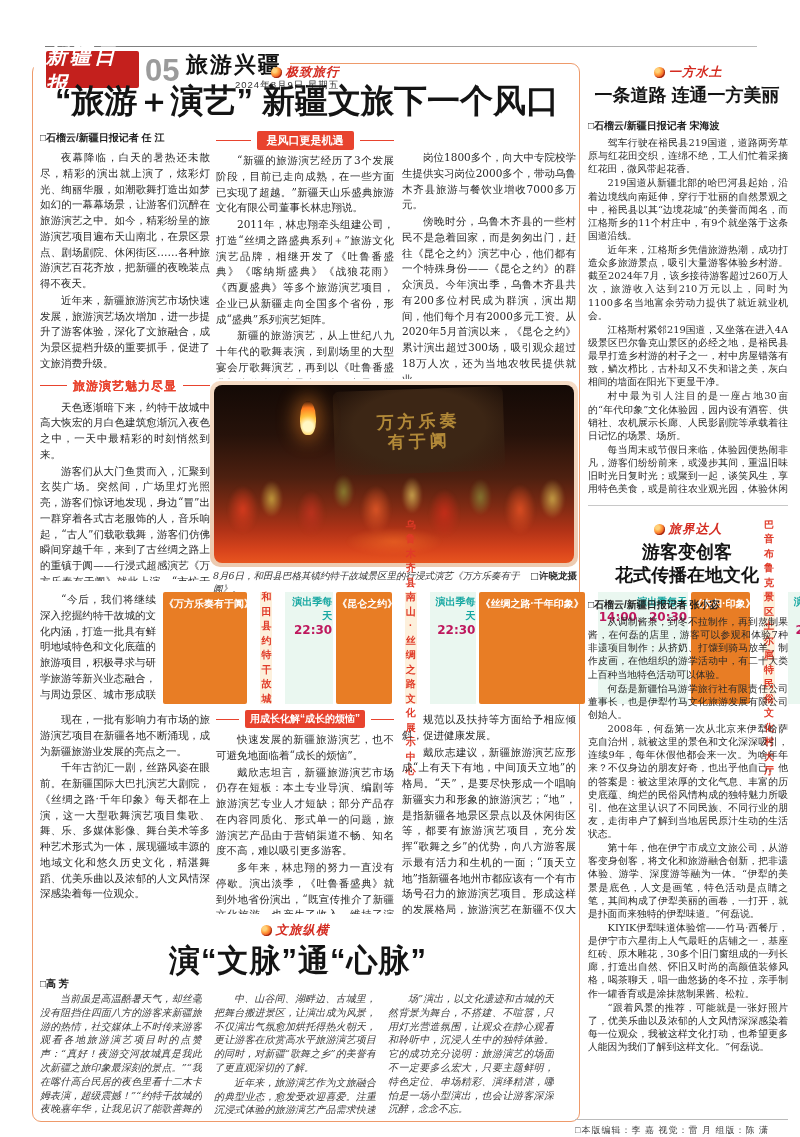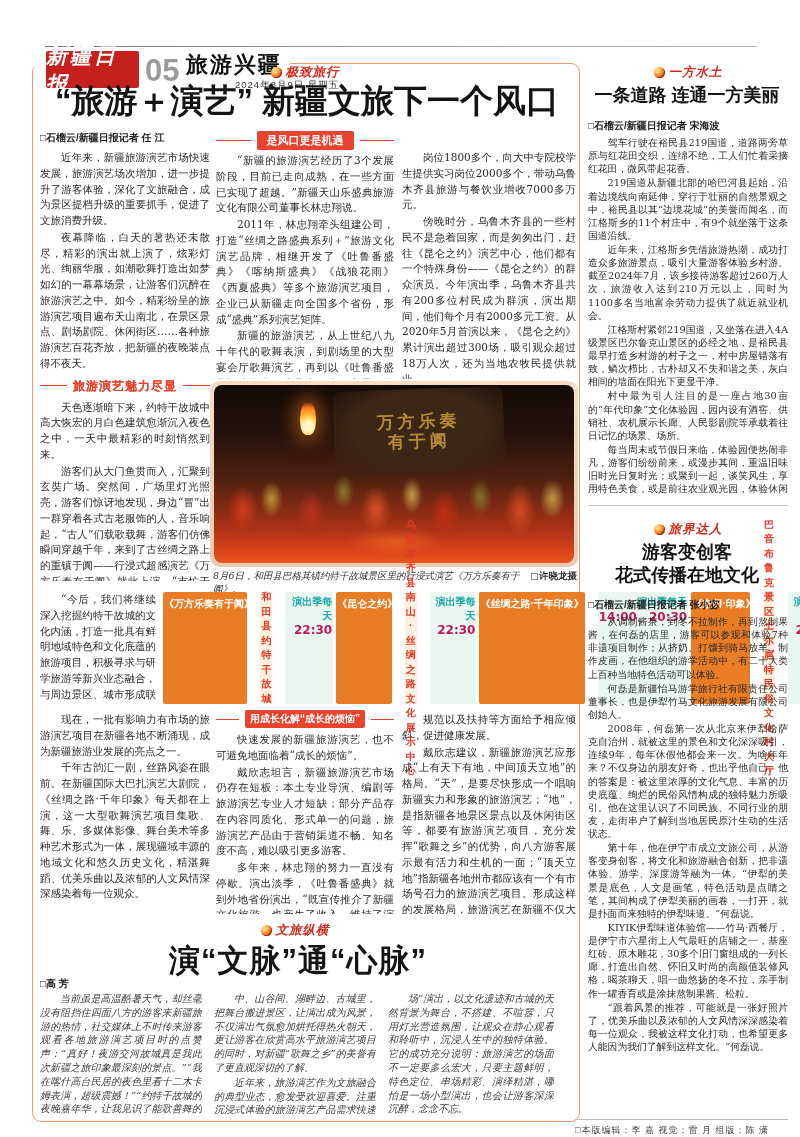--- a/index.html
+++ b/index.html
@@ -101,22 +101,22 @@
 
   <div class="abs tag" style="left:235px;top:64px;width:140px;">
     <span class="tag-dot"></span>
     <span class="tag-txt sans">极致旅行</span>
   </div>
   <div class="abs headline-main sans" style="left:38px;top:82px;width:538px;">“旅游＋演艺” 新疆文旅下一个风口</div>
   <div class="abs byline sans" style="left:40px;top:131px;width:176px;">□石榴云/新疆日报记者 任 江</div>
 
   <div class="abs coltext" style="left:40px;top:150px;width:170px;height:431px;">
     <div>
+        <p>夜幕降临，白天的暑热还未散尽，精彩的演出就上演了，炫彩灯光、绚丽华服，如潮歌舞打造出如梦如幻的一幕幕场景，让游客们沉醉在旅游演艺之中。如今，精彩纷呈的旅游演艺项目遍布天山南北，在景区景点、剧场剧院、休闲街区……各种旅游演艺百花齐放，把新疆的夜晚装点得不夜天。</p>
         <p>近年来，新疆旅游演艺市场快速发展，旅游演艺场次增加，进一步提升了游客体验，深化了文旅融合，成为景区提档升级的重要抓手，促进了文旅消费升级。</p>
-        <p>夜幕降临，白天的暑热还未散尽，精彩的演出就上演了，炫彩灯光、绚丽华服，如潮歌舞打造出如梦如幻的一幕幕场景，让游客们沉醉在旅游演艺之中。如今，精彩纷呈的旅游演艺项目遍布天山南北，在景区景点、剧场剧院、休闲街区……各种旅游演艺百花齐放，把新疆的夜晚装点得不夜天。</p>
       </div>
     <div class="subhead-wrap">
       <span class="subhead-line"></span>
       <span class="subhead sans">旅游演艺魅力尽显</span>
       <span class="subhead-line"></span>
     </div>
     <div>
         <p>天色逐渐暗下来，约特干故城中高大恢宏的月白色建筑愈渐沉入夜色之中，一天中最精彩的时刻悄然到来。</p>
         <p>游客们从大门鱼贯而入，汇聚到玄奘广场。突然间，广场里灯光照亮，游客们惊讶地发现，身边“冒”出一群穿着各式古老服饰的人，音乐响起，“古人”们载歌载舞，游客们仿佛瞬间穿越千年，来到了古丝绸之路上的重镇于阗——行浸式超感演艺《万方乐奏有于阗》就此上演。“市忙于阗”“传丝输影”“大漠虎贲”“丝路琵琶”……游客们漫走在约特干故城各具特色的建筑、街区中，还有各时代的“古人”们或劳作、或歌舞，宛若千年前的场景。各种数字化手段和独特风土人情营造出的宏大场景，展现了千年丝路的繁华盛景，让游客身临其境般地沉浸式体验“一梦一世”。</p>
       </div>

